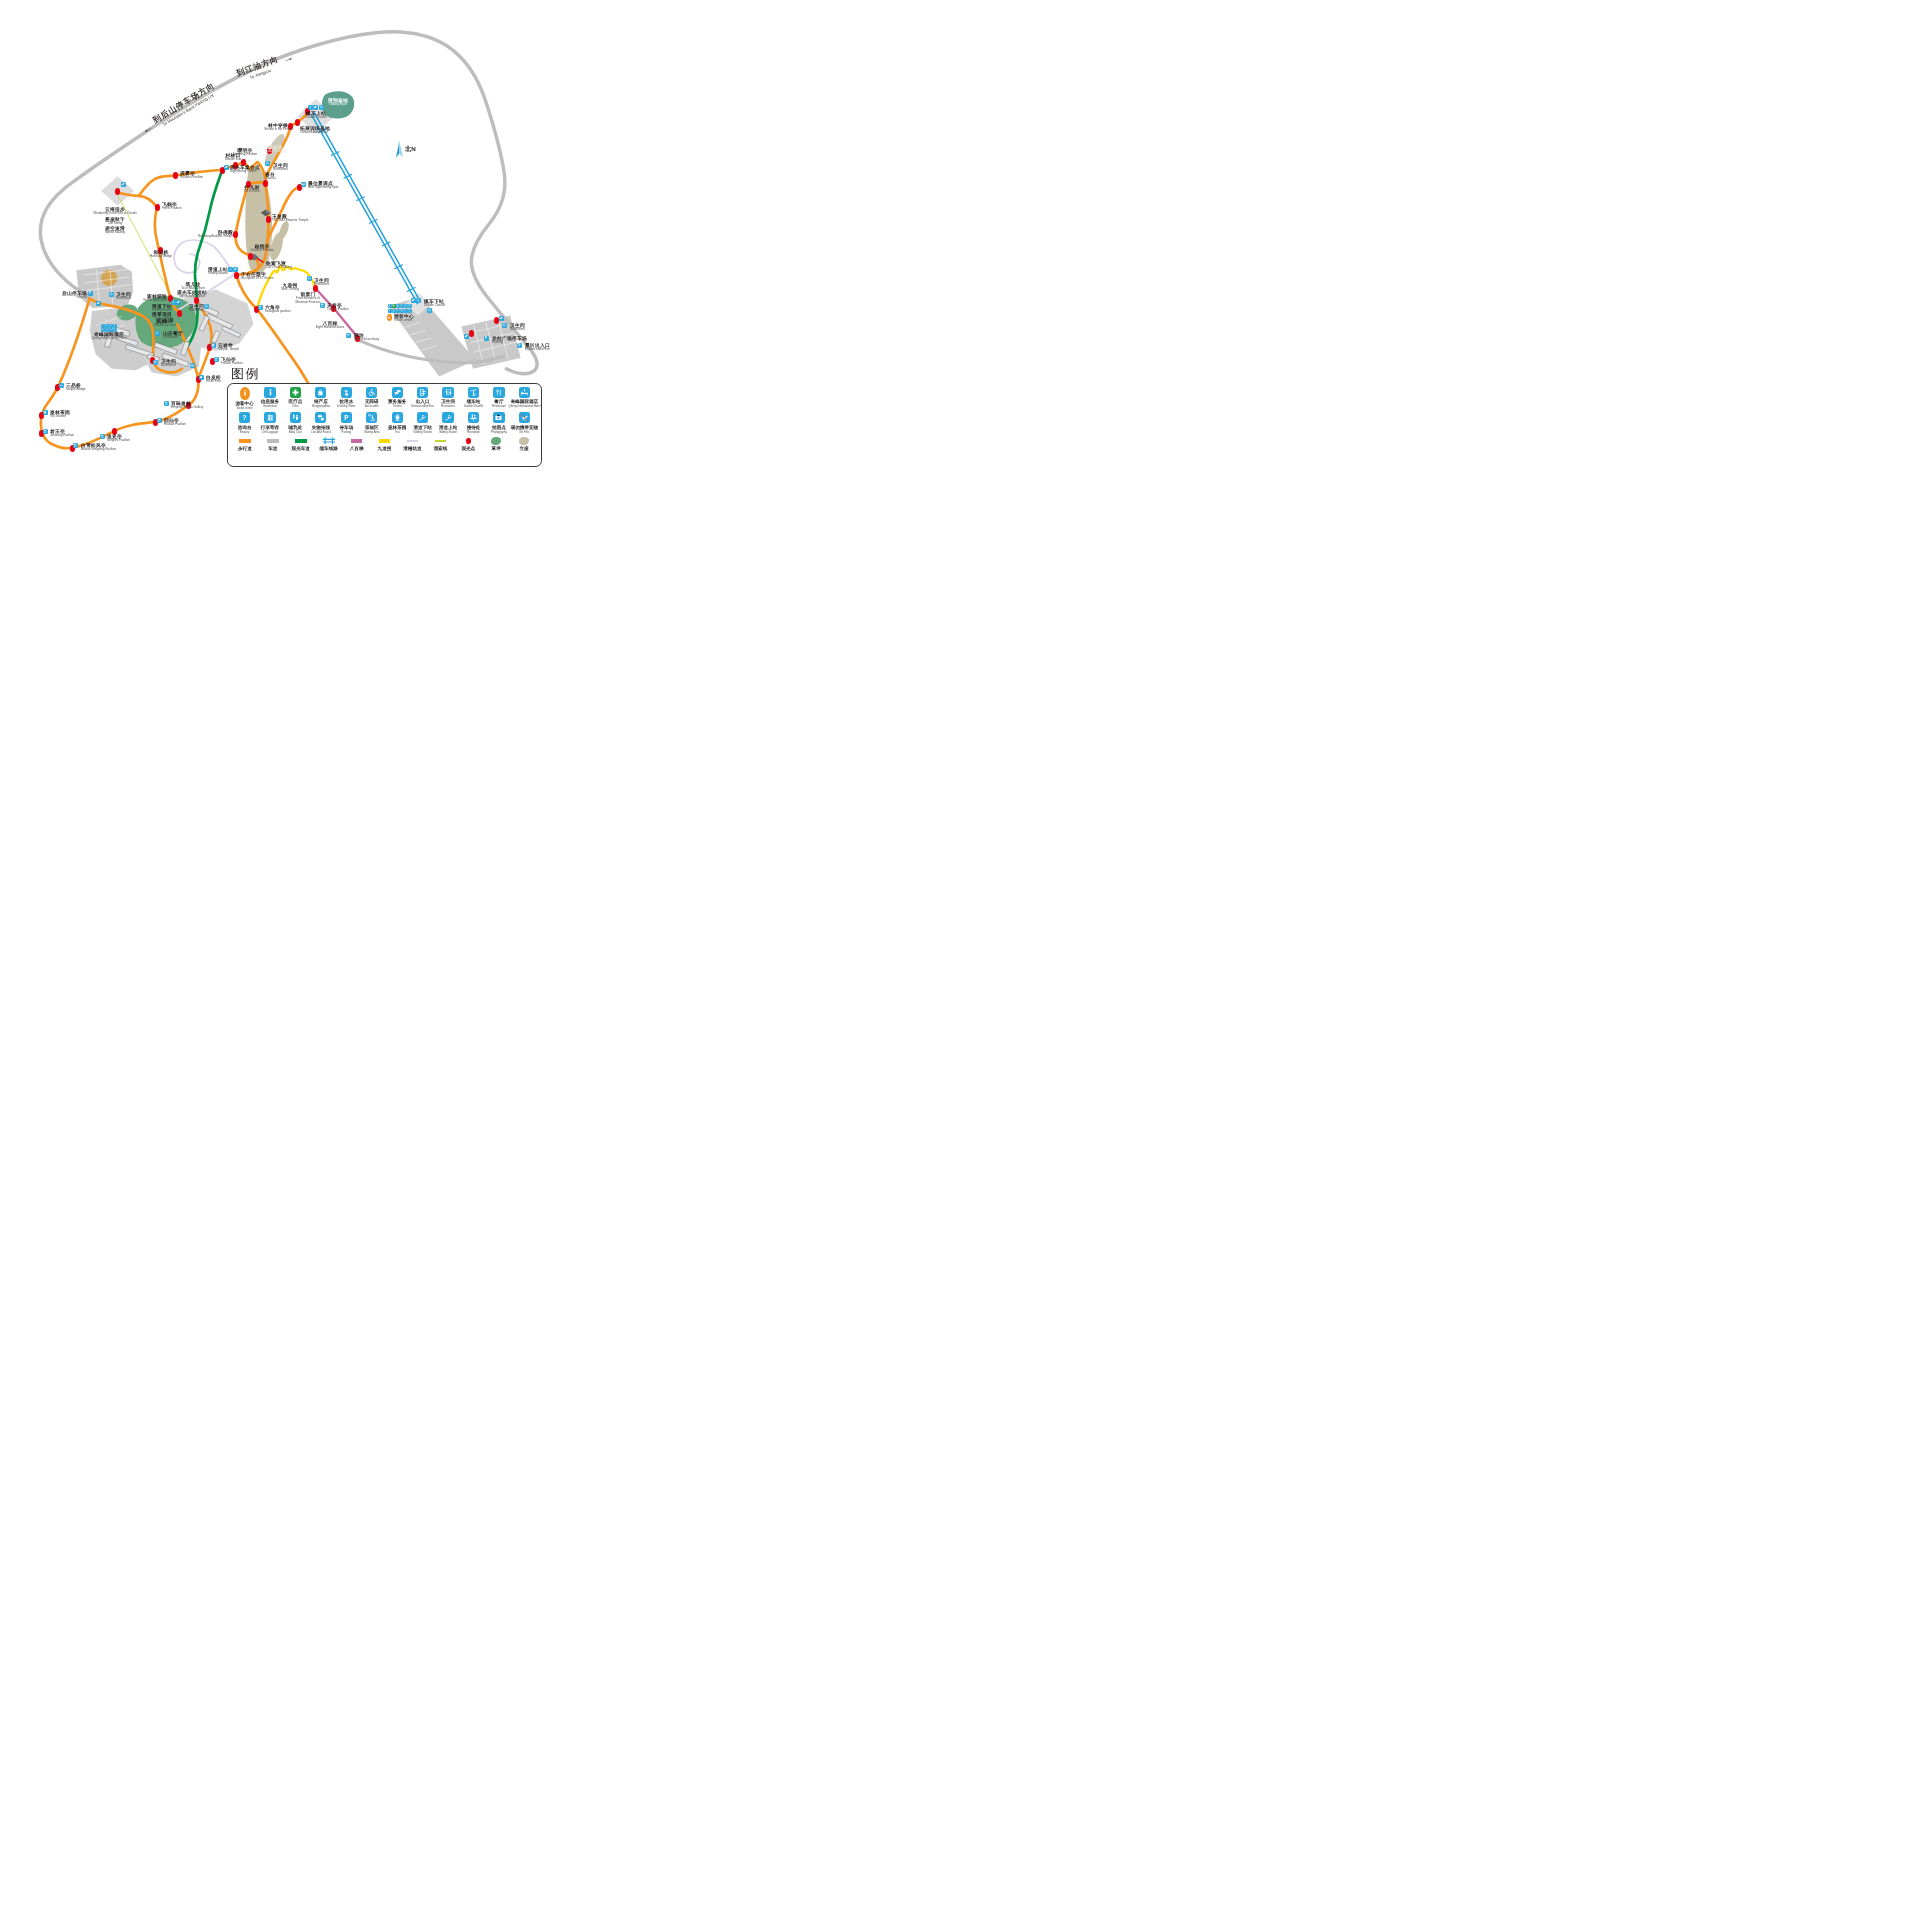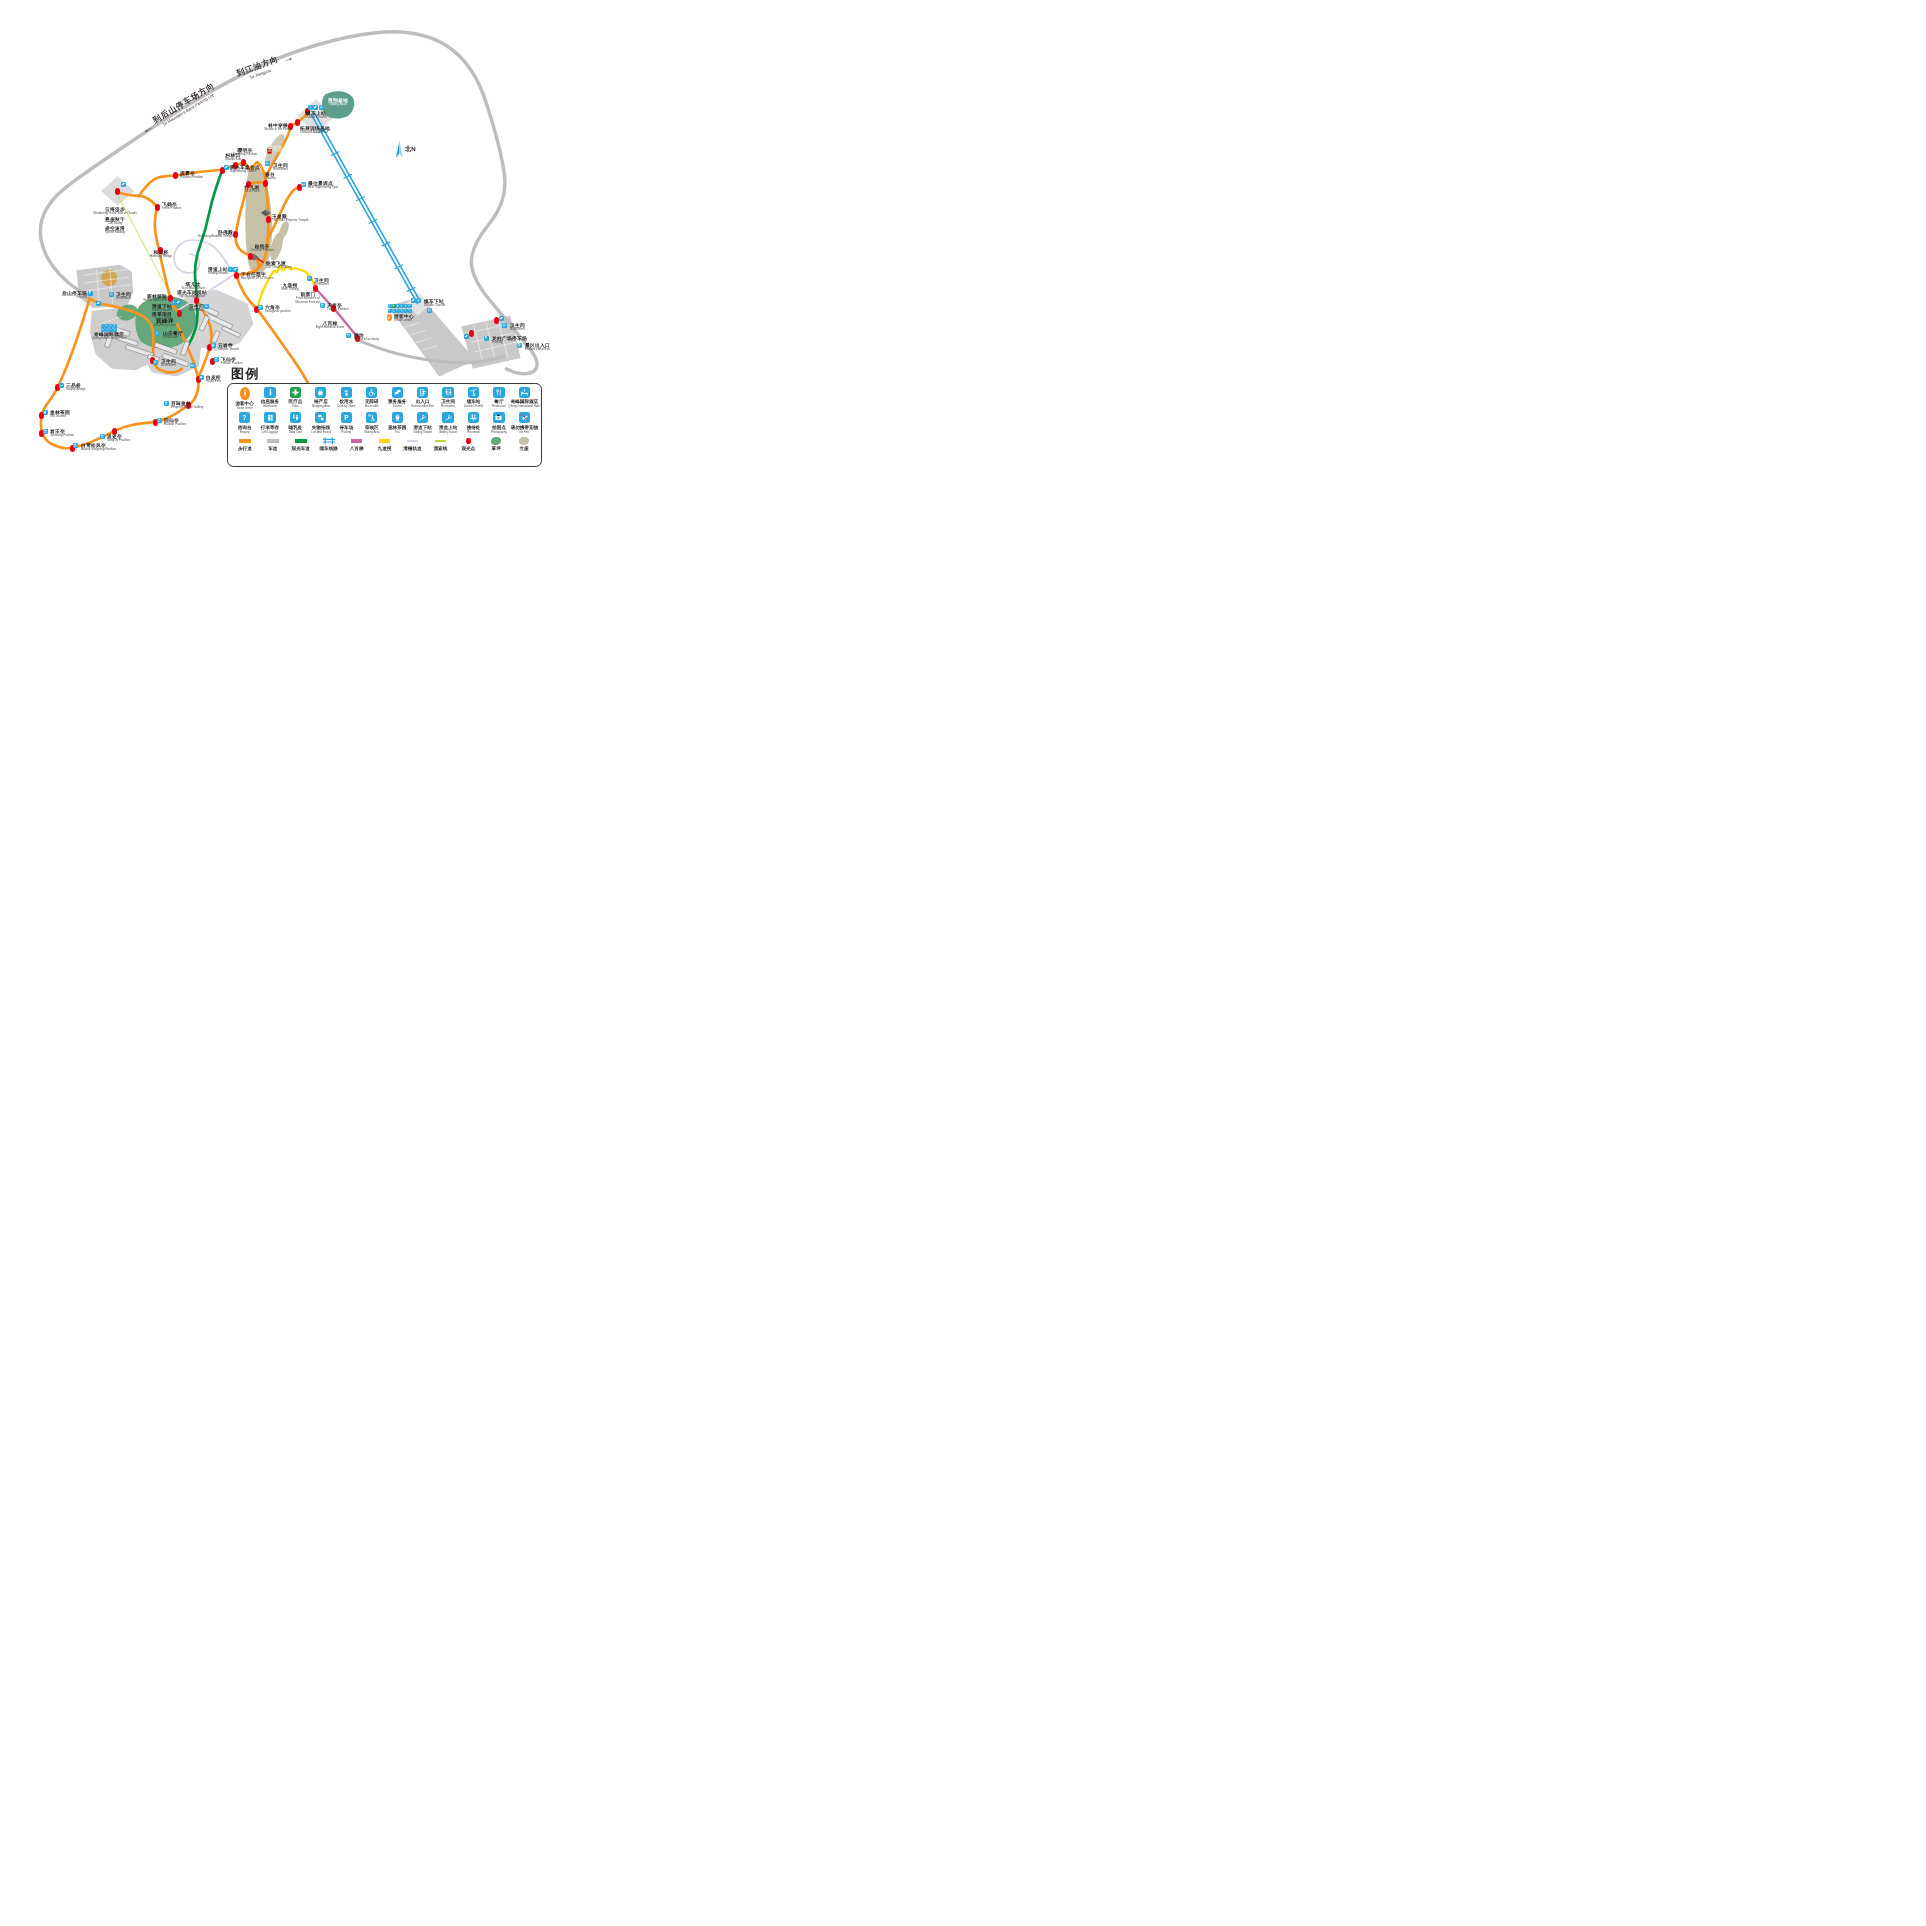--- a/index.html
+++ b/index.html
@@ -17,21 +17,21 @@
   .poi-label.mid{transform:translateX(-50%);text-align:center;}
   .poi-label.end{transform:translateX(-100%);text-align:right;}
   .poi-zh{font-size:4.8px;font-weight:bold;color:#231F20;line-height:5.4px;letter-spacing:0.2px;}
   .poi-en{font-size:3.1px;color:#4D4D4D;line-height:3.7px;white-space:pre-line;}
   .sign{position:absolute;display:flex;align-items:center;gap:3.5px;}
   .sign .txt{text-align:center;}
   .sign .zh{font-size:8px;font-weight:bold;color:#3B3331;letter-spacing:0.8px;}
   .sign .en{font-size:4.2px;color:#3B3331;}
   .sign .arrow{font-size:11.6px;font-weight:bold;color:#3B3331;line-height:10px;}
   #north-label{position:absolute;font-size:6.2px;font-weight:bold;color:#231F20;}
-  #legend-title{position:absolute;font-size:13px;font-weight:bold;color:#231F20;letter-spacing:1.5px;}
+  #legend-title{position:absolute;font-size:13px;font-weight:normal;color:#231F20;letter-spacing:1.5px;}
   #legend-panel{position:absolute;left:227px;top:383px;width:315px;height:84px;border:1px solid #3A3A3A;border-radius:6.2px;background:#fff;box-sizing:border-box;padding:3.1px 3.9px 1.5px 3.9px;}
   .leg-row{display:flex;justify-content:space-between;}
   .leg-item{width:25.4px;display:flex;flex-direction:column;align-items:center;}
   .leg-ic{width:11.2px;height:11.2px;background:#29A7DE;border-radius:2.3px;display:flex;align-items:center;justify-content:center;}
   .leg-ic svg{width:80%;height:80%;}
   .leg-ic.green{background:#22A14A;}
   .leg-ic.vc{background:#F5921E;width:10px;height:12.7px;border-radius:50%;}
   .leg-zh{font-size:4.6px;font-weight:bold;color:#231F20;margin-top:1.2px;white-space:nowrap;}
   .leg-en{font-size:2.8px;color:#4D4D4D;white-space:nowrap;}
   .leg-line-item{width:26px;display:flex;flex-direction:column;align-items:center;justify-content:flex-end;}

